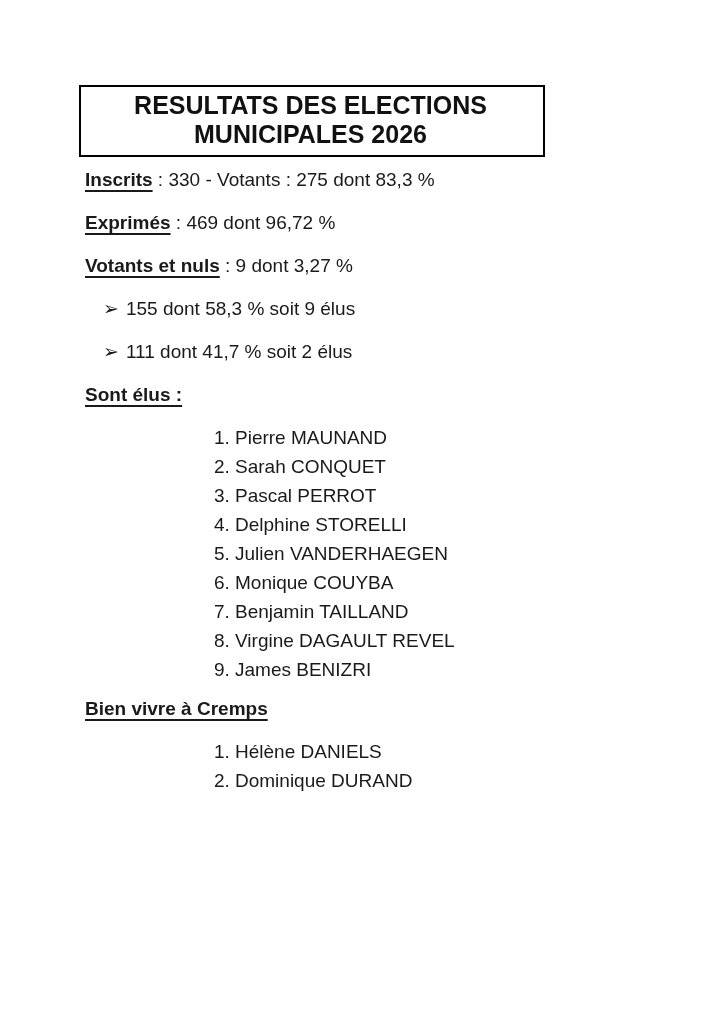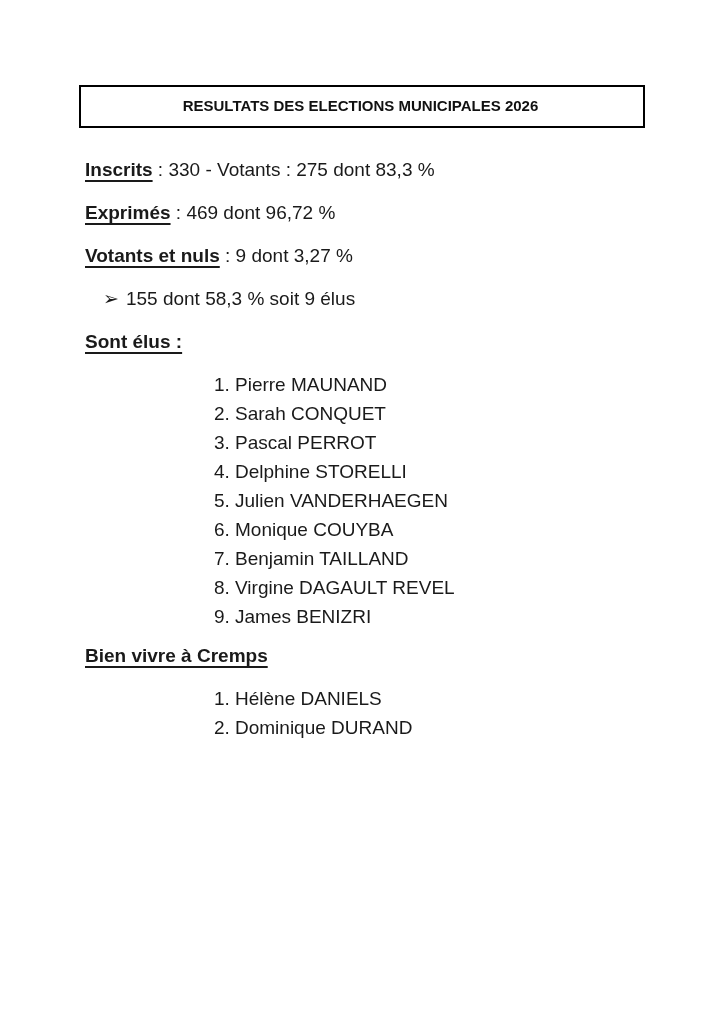--- a/index.html
+++ b/index.html
@@ -11,35 +11,35 @@
     background: #ffffff;
     color: #1a1a1a;
     font-family: "Liberation Sans", "DejaVu Sans", sans-serif;
     font-size: 19px;
     overflow: hidden;
   }
   .title-box {
     position: absolute;
     left: 79px;
     top: 85px;
-    width: 566px;
+    width: 466px;
     border: 2px solid #000000;
     text-align: center;
     padding: 4px 10px 6px 7px;
     font-weight: 700;
-    font-size: 15px;
+    font-size: 25px;
     line-height: 29px;
     color: #111111;
   }
   .content {
     position: absolute;
     left: 85px;
     top: 155px;
     width: 560px;
-    padding-top: 3px;
+    padding-top: 13px;
   }
   .row {
     line-height: 24px;
     margin-bottom: 19px;
     white-space: nowrap;
   }
   .u {
     text-decoration: underline;
     text-decoration-thickness: 2px;
     text-underline-offset: 4px;
@@ -84,20 +84,21 @@
     <div class="row"><span class="u b">Inscrits</span><span> : 330 - Votants : 275 dont 83,3 %</span></div>
 
     <div class="row"><span class="u b">Exprimés</span><span> : 469 dont 96,72 %</span></div>
 
     <div class="row"><span class="u b">Votants et nuls</span><span> : 9 dont 3,27 %</span></div>
 
 
     <div class="bullet-row"><span class="arrow">➢</span><span>155 dont 58,3 % soit 9 élus</span></div>
 
 
+    <div class="bullet-row"><span class="arrow">➢</span><span>111 dont 41,7 % soit 2 élus</span></div>
 
     <div class="row"><span class="u b">Sont élus :</span></div>
 
 
     <ol class="members">
       <li>Pierre MAUNAND</li>
       <li>Sarah CONQUET</li>
       <li>Pascal PERROT</li>
       <li>Delphine STORELLI</li>
       <li>Julien VANDERHAEGEN</li>

